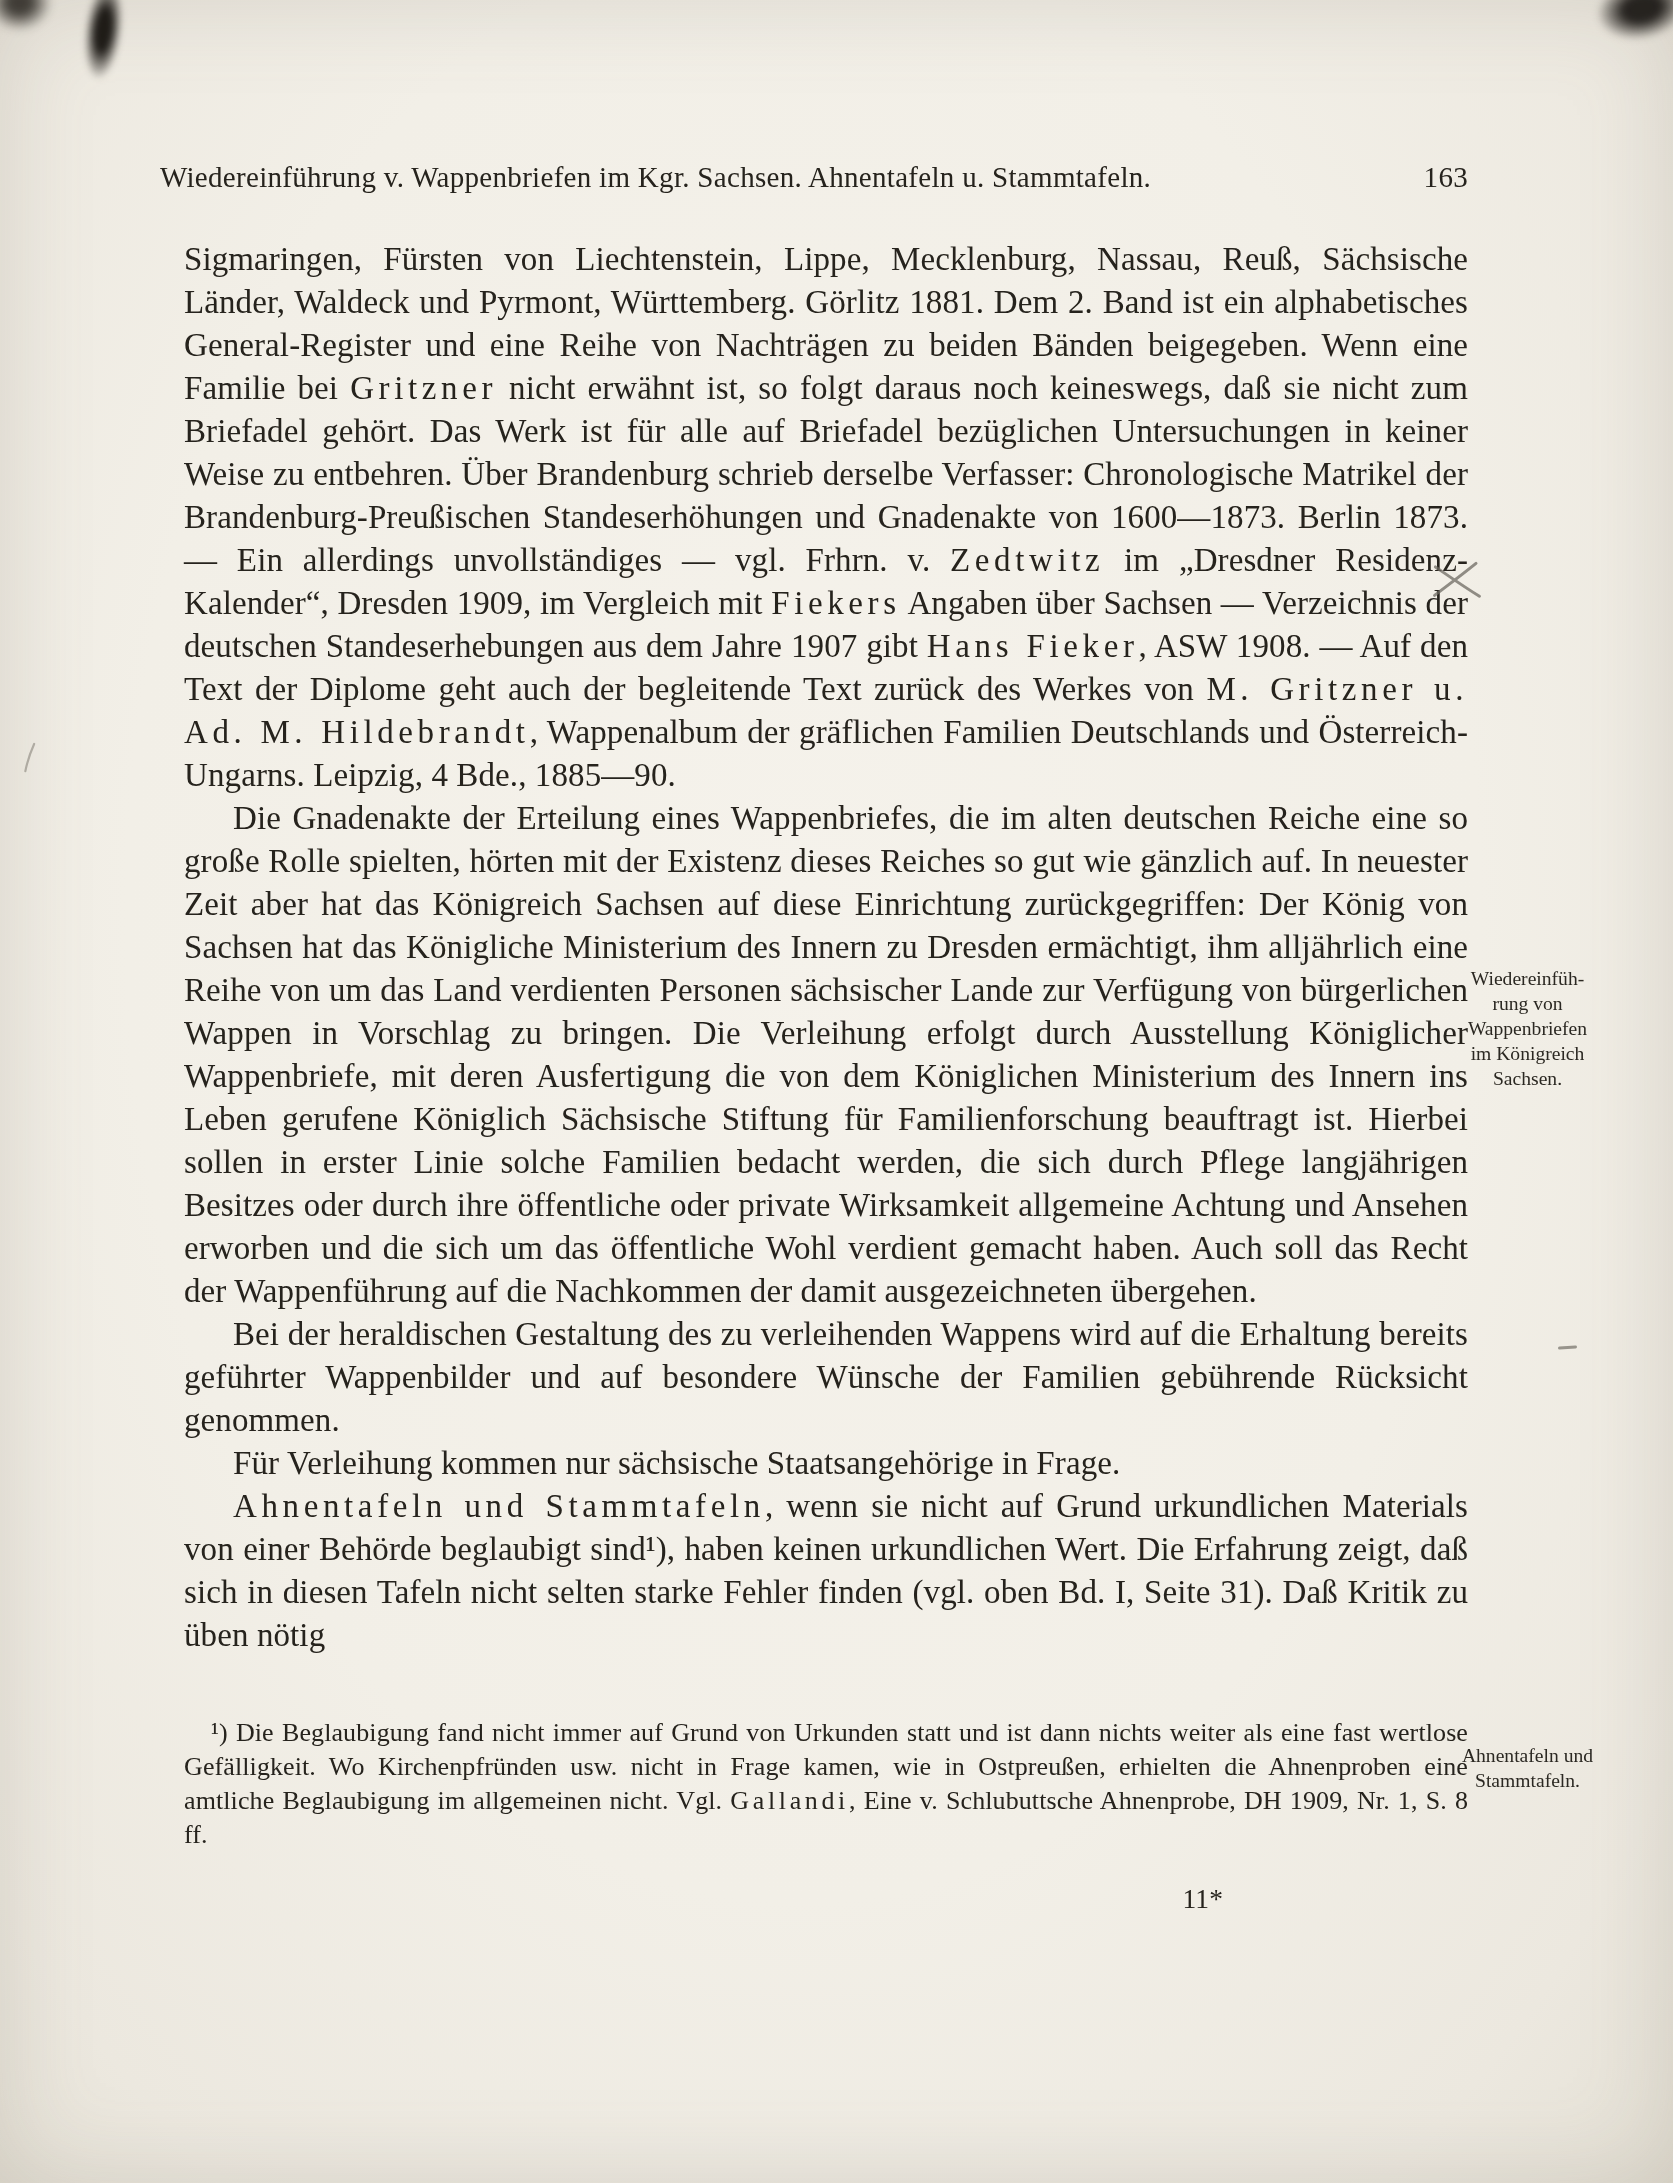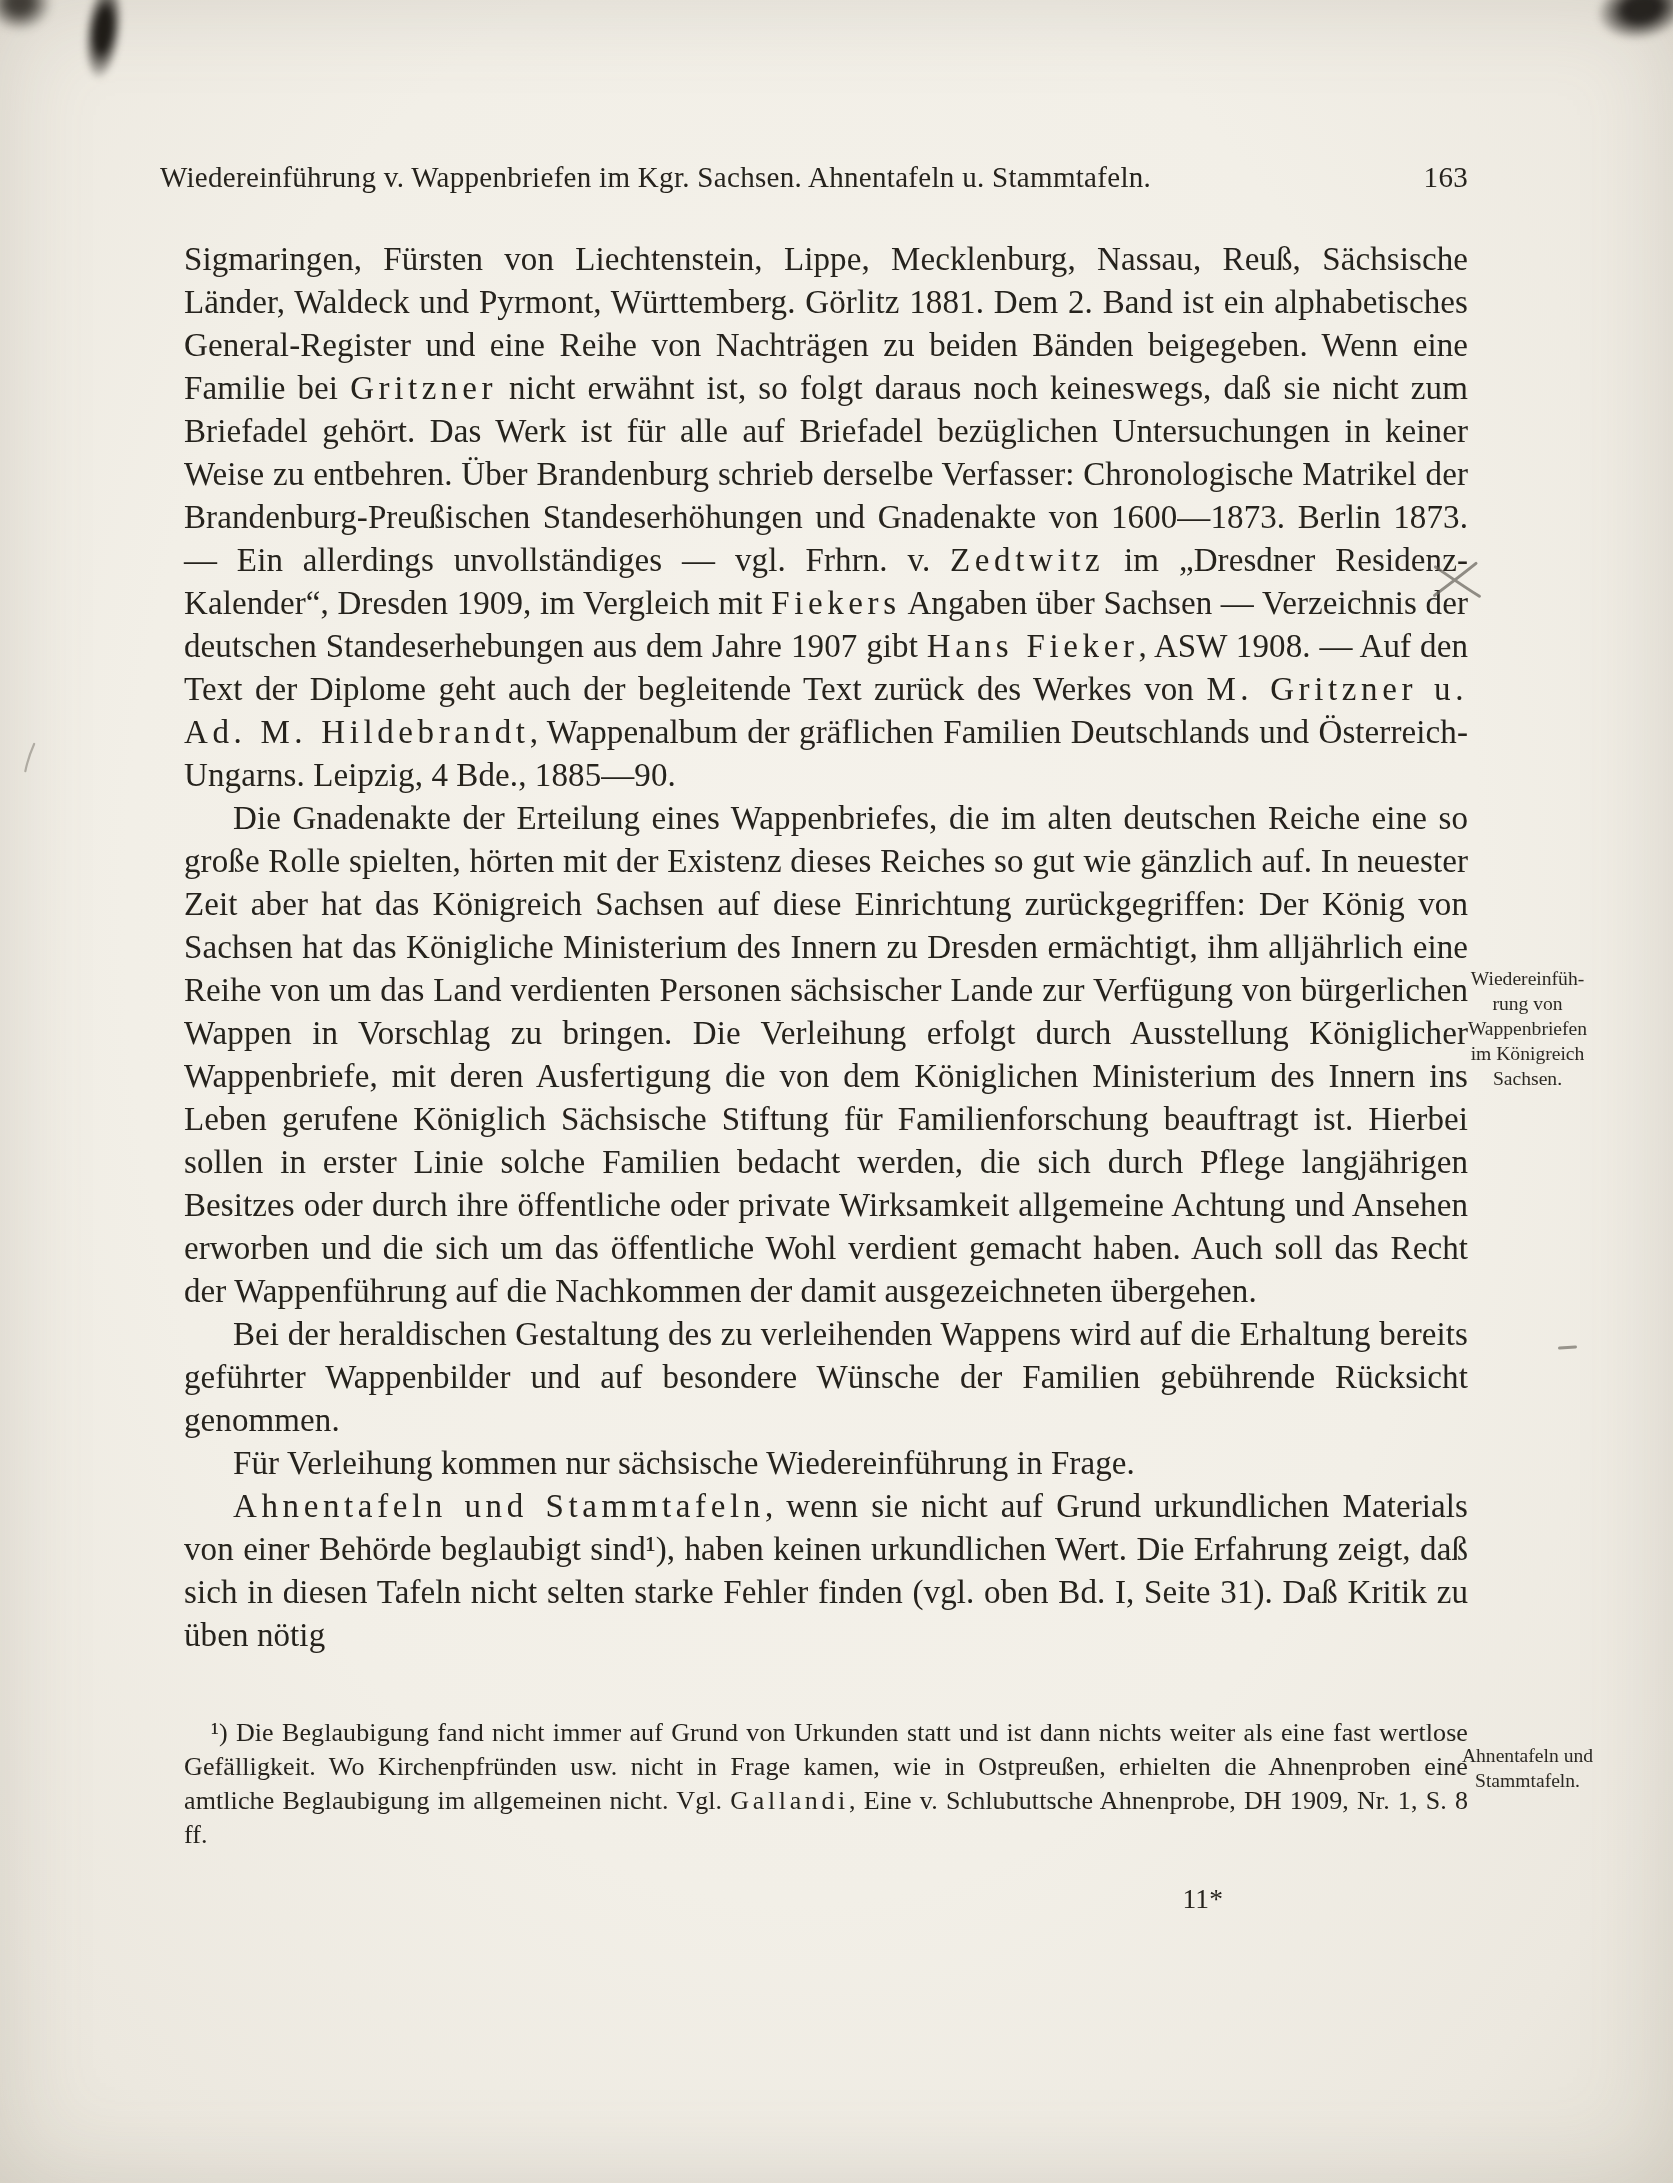--- a/index.html
+++ b/index.html
@@ -109,21 +109,21 @@
   </header>
 
   <main class="textblock">
 
     <p class="para"><span>Sigmaringen, Fürsten von Liechtenstein, Lippe, Mecklenburg, Nassau, Reuß, Sächsische Länder, Waldeck und Pyrmont, Württemberg.  Görlitz 1881.  Dem 2. Band ist ein alphabetisches General-Register und eine Reihe von Nachträgen zu beiden Bänden beigegeben.  Wenn eine Familie bei </span><span class="sperr">Gritzner</span><span> nicht erwähnt ist, so folgt daraus noch keineswegs, daß sie nicht zum Briefadel gehört.  Das Werk ist für alle auf Briefadel bezüglichen Untersuchungen in keiner Weise zu entbehren.  Über Brandenburg schrieb derselbe Verfasser: Chronologische Matrikel der Brandenburg-Preußischen Standeserhöhungen und Gnadenakte von 1600—1873.  Berlin 1873.  —  Ein allerdings unvollständiges — vgl. Frhrn. v. </span><span class="sperr">Zedtwitz</span><span> im „Dresdner Residenz-Kalender“, Dresden 1909, im Vergleich mit </span><span class="sperr">Fiekers</span><span> Angaben über Sachsen — Verzeichnis der deutschen Standeserhebungen aus dem Jahre 1907 gibt </span><span class="sperr">Hans Fieker</span><span>, ASW 1908.  —  Auf den Text der Diplome geht auch der begleitende Text zurück des Werkes von </span><span class="sperr">M. Gritzner u. Ad. M. Hildebrandt</span><span>, Wappenalbum der gräflichen Familien Deutschlands und Österreich-Ungarns. Leipzig, 4 Bde., 1885—90.</span></p>
 
     <p class="para indent">Die Gnadenakte der Erteilung eines Wappenbriefes, die im alten deutschen Reiche eine so große Rolle spielten, hörten mit der Existenz dieses Reiches so gut wie gänzlich auf.  In neuester Zeit aber hat das Königreich Sachsen auf diese Einrichtung zurückgegriffen: Der König von Sachsen hat das Königliche Ministerium des Innern zu Dresden ermächtigt, ihm alljährlich eine Reihe von um das Land verdienten Personen sächsischer Lande zur Verfügung von bürgerlichen Wappen in Vorschlag zu bringen.  Die Verleihung erfolgt durch Ausstellung Königlicher Wappenbriefe, mit deren Ausfertigung die von dem Königlichen Ministerium des Innern ins Leben gerufene Königlich Sächsische Stiftung für Familienforschung beauftragt ist.  Hierbei sollen in erster Linie solche Familien bedacht werden, die sich durch Pflege langjährigen Besitzes oder durch ihre öffentliche oder private Wirksamkeit allgemeine Achtung und Ansehen erworben und die sich um das öffentliche Wohl verdient gemacht haben.  Auch soll das Recht der Wappenführung auf die Nachkommen der damit ausgezeichneten übergehen.</p>
 
     <p class="para indent">Bei der heraldischen Gestaltung des zu verleihenden Wappens wird auf die Erhaltung bereits geführter Wappenbilder und auf besondere Wünsche der Familien gebührende Rücksicht genommen.</p>
 
-    <p class="para indent">Für Verleihung kommen nur sächsische Wiedereinführung in Frage.</p>
+    <p class="para indent">Für Verleihung kommen nur sächsische Staatsangehörige in Frage.</p>
 
     <p class="para indent"><span class="sperr">Ahnentafeln und Stammtafeln</span><span>, wenn sie nicht auf Grund urkundlichen Materials von einer Behörde beglaubigt sind¹), haben keinen urkundlichen Wert.  Die Erfahrung zeigt, daß sich in diesen Tafeln nicht selten starke Fehler finden (vgl. oben Bd. I, Seite 31).  Daß Kritik zu üben nötig</span></p>
 
     <div class="footnote">
       <p class="para fn"><span>¹) Die Beglaubigung fand nicht immer auf Grund von Urkunden statt und ist dann nichts weiter als eine fast wertlose Gefälligkeit.  Wo Kirchenpfründen usw. nicht in Frage kamen, wie in Ostpreußen, erhielten die Ahnenproben eine amtliche Beglaubigung im allgemeinen nicht.  Vgl. </span><span class="sperr">Gallandi</span><span>, Eine v. Schlubuttsche Ahnenprobe, DH 1909, Nr. 1, S. 8 ff.</span></p>
     </div>
 
     <div class="signature">11*</div>
   </main>
 

